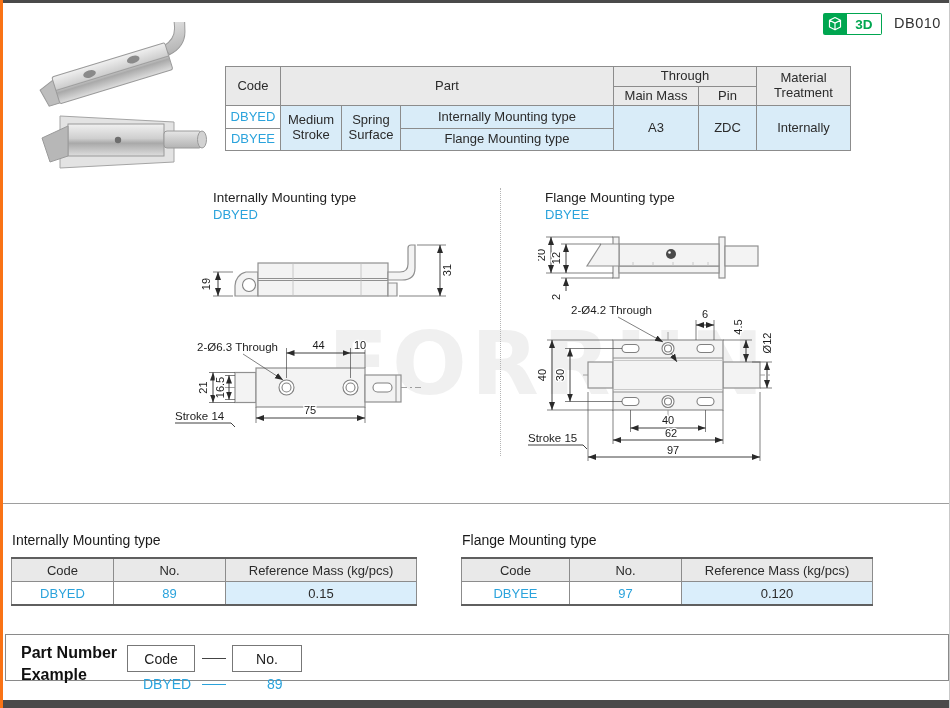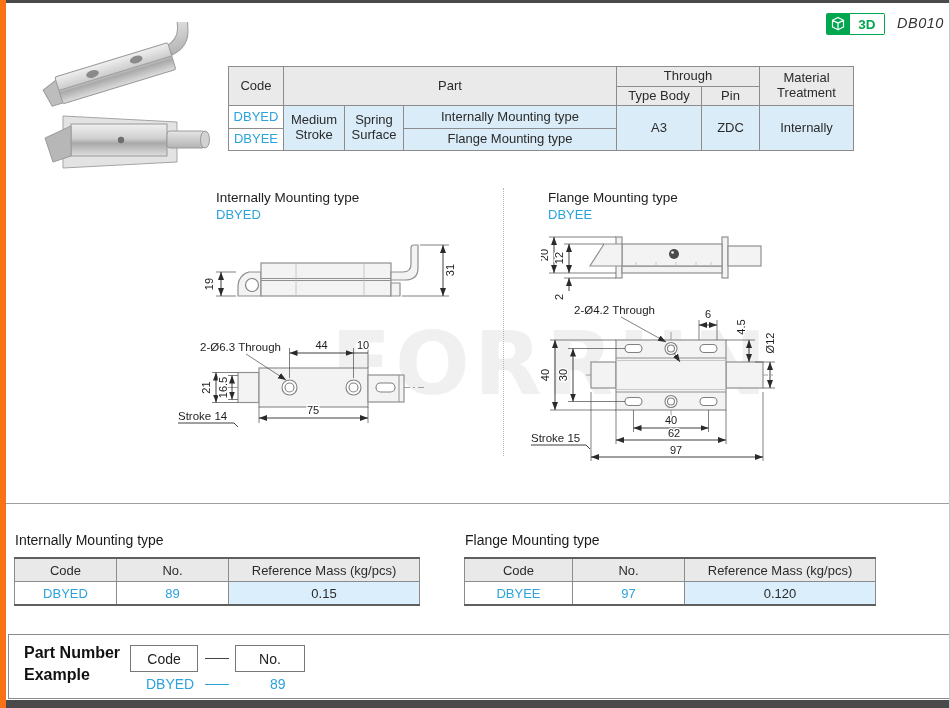--- a/index.html
+++ b/index.html
@@ -1,28 +1,28 @@
 <!DOCTYPE html>
 <html><head>
 <meta charset="utf-8">
 <style>
   html,body{margin:0;padding:0;background:#fff;font-family:"Liberation Sans",sans-serif;}
   #page{position:relative;width:950px;height:708px;background:#fff;overflow:hidden;
-        border-left:6px solid #f97316;border-right:1px solid #c9c9c9;box-sizing:border-box;}
+        border-left:3px solid #f97316;border-right:1px solid #c9c9c9;box-sizing:border-box;}
   .topbar{position:absolute;left:0;top:0;width:100%;height:3px;background:#4a4a4a;}
   .bottombar{position:absolute;left:0;top:700px;width:100%;height:8px;background:#4a4a4a;}
   .section-divider{position:absolute;left:0;top:503px;width:100%;height:0;border-top:1.5px solid #9e9e9e;}
   .v-dotted{position:absolute;left:497px;top:188px;height:268px;width:0;border-left:1px dotted #b5b5b5;}
 
   
   .badge{position:absolute;left:820px;top:13px;height:22px;display:flex;cursor:pointer;}
   .badge .cube{width:24px;height:22px;background:#00a650;display:flex;align-items:center;justify-content:center;border-radius:2px 0 0 2px;}
   .badge .b3d{width:34px;height:20px;border:1px solid #00a650;border-left:none;color:#00a650;
        font-size:13.5px;font-weight:bold;display:flex;align-items:center;justify-content:center;background:#fff;border-radius:0 2px 2px 0;}
-  .prodcode{position:absolute;left:891px;top:15px;font-size:14.5px;color:#333;letter-spacing:.5px;font-style:italic;}
+  .prodcode{position:absolute;left:891px;top:15px;font-size:14.5px;color:#333;letter-spacing:.5px;}
 
   
   table.spec{position:absolute;left:222px;top:66px;border-collapse:collapse;table-layout:fixed;font-size:13px;color:#2b2b2b;}
   table.spec td,table.spec th{border:1px solid #8c8c8c;text-align:center;vertical-align:middle;padding:1px 2px;line-height:1.12;font-weight:normal;}
   table.spec th{background:#eaeaea;}
   table.spec td.blue{background:#d9ecf8;}
   table.spec td.code{background:#fff;color:#2ba3dc;}
 
   
   .dtitle{position:absolute;font-size:13.5px;color:#222;}
@@ -48,21 +48,21 @@
   .mass-title{font-size:14px;color:#1a1a1a;margin:0 0 9px 1px;}
   table.mass{border-collapse:collapse;table-layout:fixed;font-size:13px;color:#2b2b2b;}
   table.mass td,table.mass th{text-align:center;vertical-align:middle;height:22px;padding:0 2px;
       border-left:1px solid #8c8c8c;border-right:1px solid #8c8c8c;font-weight:normal;}
   table.mass th{background:#e9e9e9;border-top:2px solid #5f5f5f;border-bottom:1px solid #8c8c8c;}
   table.mass td{border-bottom:2px solid #5f5f5f;}
   table.mass td.code,table.mass td.no{color:#2ba3dc;background:#fff;}
   table.mass td.mass-val{background:#daeefb;}
 
   
-  .pnbox{position:absolute;left:2px;top:634px;width:944px;height:65px;border:1.5px solid #8a8a8a;box-sizing:border-box;}
+  .pnbox{position:absolute;left:2px;top:634px;width:944px;height:47px;border:1.5px solid #8a8a8a;box-sizing:border-box;}
   .pnlabel{position:absolute;left:15px;top:7px;font-size:16px;font-weight:bold;color:#111;line-height:22px;}
   .pn-small-box{position:absolute;top:10px;height:27px;border:1.5px solid #777;box-sizing:border-box;
       display:flex;align-items:center;justify-content:center;font-size:14px;color:#222;background:#fff;}
   .pn-code-box{left:121px;width:68px;}
   .pn-no-box{left:226px;width:70px;}
   .pn-dash{position:absolute;left:196px;top:23px;width:24px;border-top:1.5px solid #444;}
   .pn-dash.blue{top:49px;border-top:1.5px solid #2ba3dc;}
   .pn-ex{position:absolute;top:41px;font-size:14px;color:#2ba3dc;}
   .pn-ex-code{left:137px;}
   .pn-ex-no{left:261px;}
@@ -125,21 +125,21 @@
         <col style="width:94px">
       </colgroup>
     <tbody>
         <tr style="height:20px">
       <th rowspan="2">Code</th>
       <th rowspan="2" colspan="3">Part</th>
       <th colspan="2">Through</th>
       <th rowspan="2">Material Treatment</th>
     </tr>
     <tr style="height:19px">
-      <th>Type Body</th>
+      <th>Main Mass</th>
       <th>Pin</th>
     </tr>
     <tr style="height:23px">
       <td class="code">DBYED</td>
       <td class="blue" rowspan="2">Medium Stroke</td>
       <td class="blue" rowspan="2">Spring Surface</td>
       <td class="blue">Internally Mounting type</td>
       <td class="blue" rowspan="2">A3</td>
       <td class="blue" rowspan="2">ZDC</td>
       <td class="blue" rowspan="2">Internally</td>

